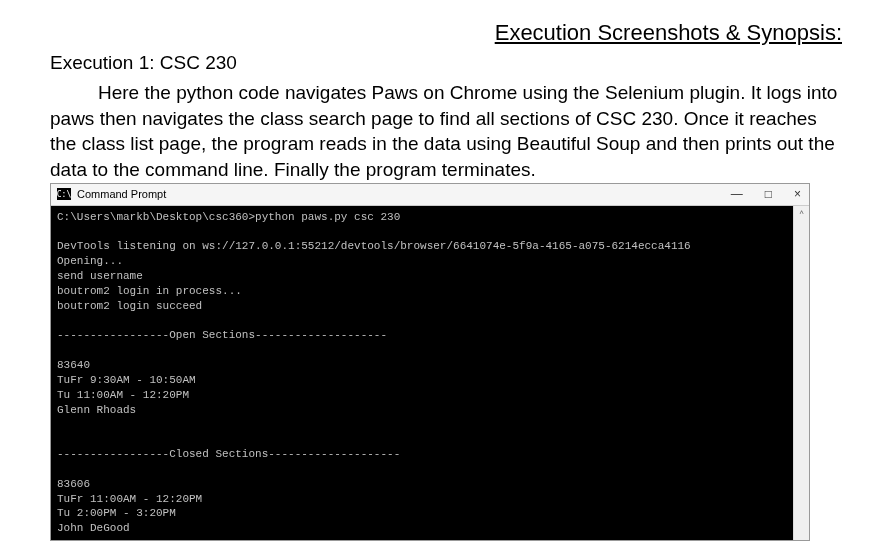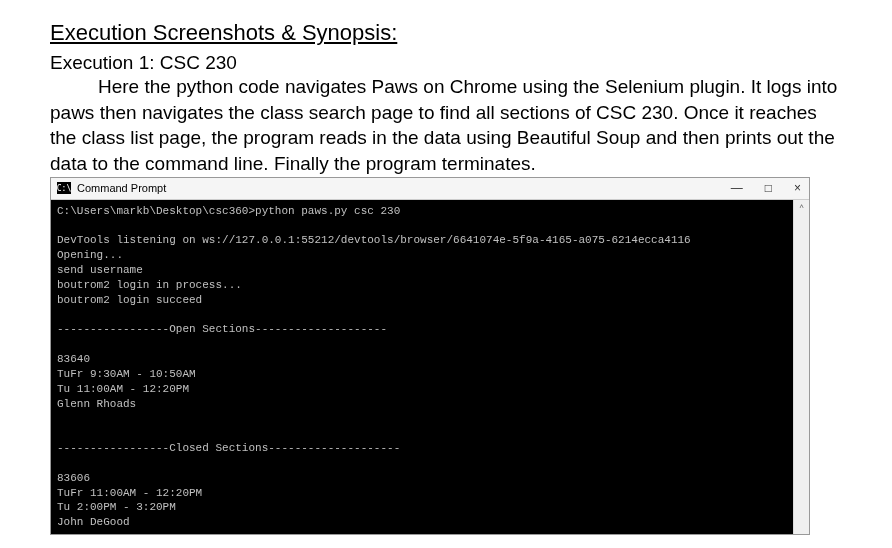--- a/index.html
+++ b/index.html
@@ -10,23 +10,25 @@
     width: 892px;
     height: 548px;
     overflow: hidden;
     color: #000;
   }
   .heading {
     font-size: 22px;
     font-weight: normal;
     text-decoration: underline;
     margin-bottom: 6px;
+    text-align: right;
   }
   .subheading {
     font-size: 19px;
+    margin-bottom: 6px;
   }
   .body-text {
     font-size: 19px;
     line-height: 1.35;
     margin-bottom: 0;
     text-indent: 0;
   }
   .body-text .first-line {
     display: inline-block;
     text-indent: 48px;

